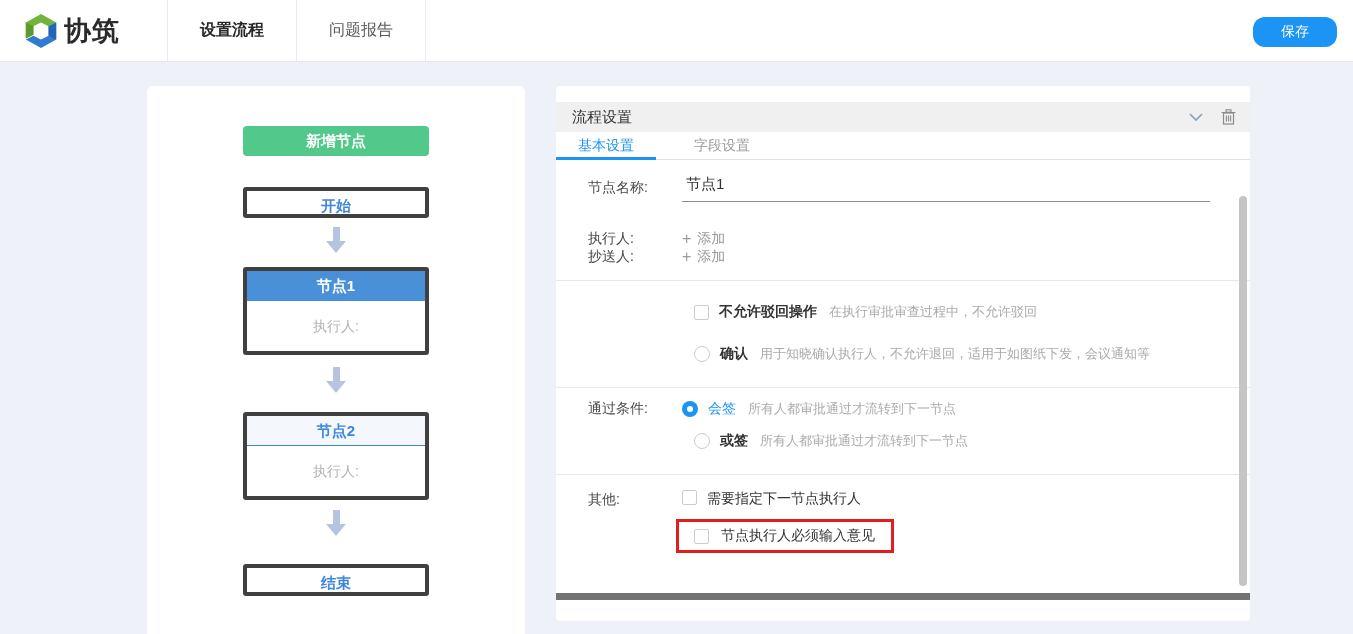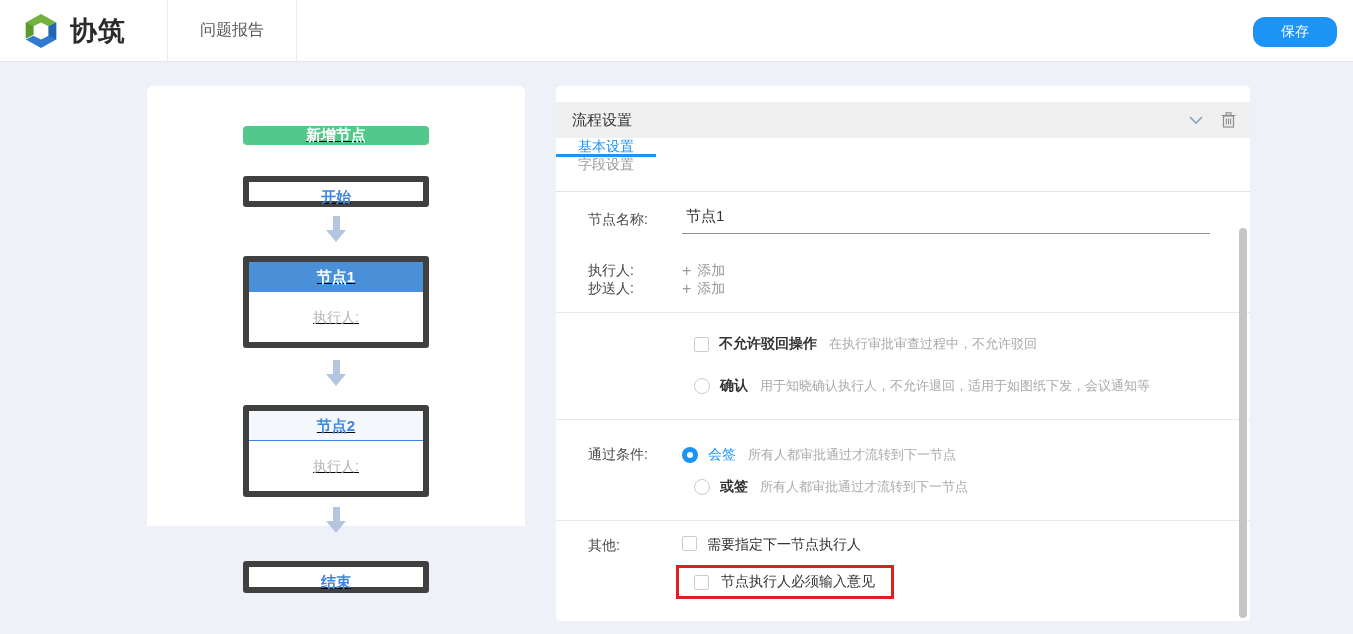--- a/index.html
+++ b/index.html
@@ -2,51 +2,51 @@
 <html><head>
 <meta charset="utf-8">
 <style>
   * { box-sizing: border-box; margin: 0; padding: 0; }
   html, body { width: 1353px; height: 634px; overflow: hidden; }
   body { font-family: "Liberation Sans", "DejaVu Sans", sans-serif; background: #eef1f8; }
 
   
   .topbar { position: relative; height: 62px; background: #ffffff; border-bottom: 1px solid #e7e7e7; display: flex; align-items: stretch; }
   .logo { width: 168px; display: flex; align-items: center; padding-left: 22px; border-right: 1px solid #ececec; }
-  .logo-text { font-size: 27px; font-weight: bold; color: #2b2b2b; margin-left: 10px; letter-spacing: 1px; }
+  .logo-text { font-size: 27px; font-weight: bold; color: #2b2b2b; margin-left: 4px; letter-spacing: 1px; }
   .top-tab { width: 129px; display: flex; align-items: center; justify-content: center; font-size: 16px; color: #595959; cursor: pointer; border-right: 1px solid #ececec; }
   .top-tab.active { font-weight: bold; color: #262626; }
   .save-btn { position: absolute; right: 16px; top: 17px; width: 84px; height: 30px; background: #1b94f5; color: #fff; font-size: 14px; border: none; border-radius: 12px; cursor: pointer; }
 
   
   .main { position: relative; height: 572px; }
 
   
-  .flow-panel { position: absolute; left: 147px; top: 24px; width: 378px; height: 440px; background: #fff; border-radius: 6px 6px 0 0; display: flex; flex-direction: column; align-items: center; text-decoration: underline; }
+  .flow-panel { position: absolute; left: 147px; top: 24px; width: 378px; height: 548px; background: #fff; border-radius: 6px 6px 0 0; display: flex; flex-direction: column; align-items: center; }
   .flow-add { margin-top: 40px; width: 186px; height: 30px; background: #52c98a; border: none; border-radius: 4px; color: #fff; font-size: 15px; font-weight: bold; cursor: pointer; font-family: inherit; }
-  .flow-box { width: 186px; background: #fff; border: 6px solid #404040; border-radius: 3px; text-align: center; cursor: pointer; }
+  .flow-box { width: 186px; background: #fff; border: 4px solid #404040; border-radius: 3px; text-align: center; cursor: pointer; }
   .flow-terminal { height: 31px; line-height: 29px; color: #3e86dc; font-size: 15px; font-weight: bold; }
   .flow-start { margin-top: 31px; }
   .flow-node-head { height: 30px; line-height: 30px; font-size: 15px; font-weight: bold; }
   .flow-node-head.sel { background: #4a90d9; color: #fff; }
   .flow-node-head.unsel { background: #f4f7fc; color: #3e86dc; border-bottom: 1px solid #3e86dc; }
   .flow-node-body { height: 50px; line-height: 50px; font-size: 14px; color: #b3b3b3; background: #fff; }
   .arrow { display: flex; flex-direction: column; align-items: center; }
   .arrow .stem { width: 7px; height: 14px; background: #b5c5e0; }
   .arrow .head { width: 0; height: 0; border-left: 10px solid transparent; border-right: 10px solid transparent; border-top: 12px solid #b5c5e0; }
 
   
   .card { position: absolute; left: 556px; top: 24px; width: 694px; height: 535px; background: #fff; border-radius: 4px; overflow: hidden; }
   .card-pad-top { height: 16px; }
-  .card-head { height: 36px; background: #f0f0f0; display: flex; align-items: center; padding: 0 14px 0 16px; }
+  .card-head { height: 30px; background: #f0f0f0; display: flex; align-items: center; padding: 0 14px 0 16px; }
   .card-title { font-size: 15px; color: #333; flex: 1; }
   .card-icons { display: flex; align-items: center; gap: 18px; }
   .icon-btn { background: none; border: none; cursor: pointer; display: flex; align-items: center; padding: 0; }
 
-  .tabbar { height: 54px; border-bottom: 1px solid #e2e2e2; display: flex; align-items: stretch; flex-direction: column; }
+  .tabbar { height: 28px; border-bottom: 1px solid #e2e2e2; display: flex; align-items: stretch; }
   .tab { width: 100px; display: flex; align-items: center; justify-content: center; font-size: 14px; color: #9b9b9b; cursor: pointer; position: relative; margin-right: 16px; }
   .tab.active { color: #1b94f5; }
   .tab.active::after { content: ""; position: absolute; left: 0; right: 0; bottom: -1px; height: 3px; background: #1b94f5; }
 
   .form { position: relative; height: 440px; padding: 0 40px 0 32px; border-bottom: 7px solid #737373; overflow: hidden; }
   .frow { display: flex; align-items: center; }
   .flabel { width: 94px; flex-shrink: 0; font-size: 14px; color: #4a4a4a; }
   .sub { margin-left: 106px; }
   .divider { height: 1px; background: #e8e8e8; margin-left: -32px; margin-right: -40px; }
 
@@ -77,20 +77,21 @@
 <div class="topbar">
   <div class="logo">
     <svg width="38" height="40" viewBox="0 0 40 40">
       <polygon points="20,2 36,11 28,15 20,11 12,15 12,24 4,28 4,11" fill="#72b33c"></polygon>
       <polygon points="4,11 12,15 12,24 4,28" fill="#5a9a2e"></polygon>
       <polygon points="36,11 36,29 20,38 4,29 12,25 20,29 28,25 28,15" fill="#2e7bd0"></polygon>
       <polygon points="36,11 28,15 28,25 36,29" fill="#2465b3"></polygon>
     </svg>
     <span class="logo-text">协筑</span>
   </div>
+  <div class="top-tab active">设置流程</div>
   <div class="top-tab">问题报告</div>
   <button class="save-btn">保存</button>
 </div>
 
 <div class="main">
 
   <div class="flow-panel">
     <button class="flow-add">新增节点</button>
 
     <div class="flow-box flow-terminal flow-start">开始</div>
@@ -185,21 +186,21 @@
       </div>
 
       <div class="frow sub" style="margin-top:24px">
         <span class="radio off"></span>
         <span class="opt-label bold">确认</span>
         <span class="opt-desc">用于知晓确认执行人，不允许退回，适用于如图纸下发，会议通知等</span>
       </div>
 
       <div class="divider" style="margin-top:24px"></div>
 
-      <div class="frow" style="margin-top:26px">
+      <div class="frow" style="margin-top:12px">
         <span class="flabel">通过条件:</span>
         <span class="radio on"></span>
         <span class="opt-label blue">会签</span>
         <span class="opt-desc">所有人都审批通过才流转到下一节点</span>
       </div>
 
       <div class="frow sub" style="margin-top:14px">
         <span class="radio off"></span>
         <span class="opt-label bold">或签</span>
         <span class="opt-desc">所有人都审批通过才流转到下一节点</span>

